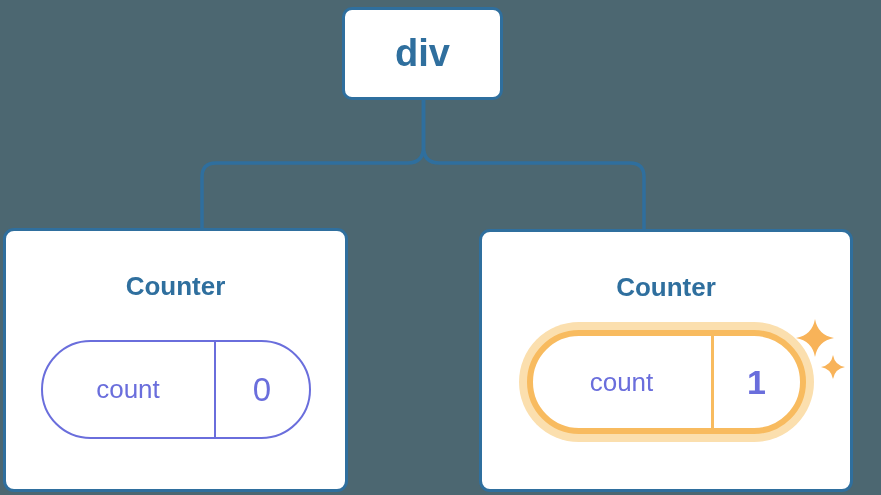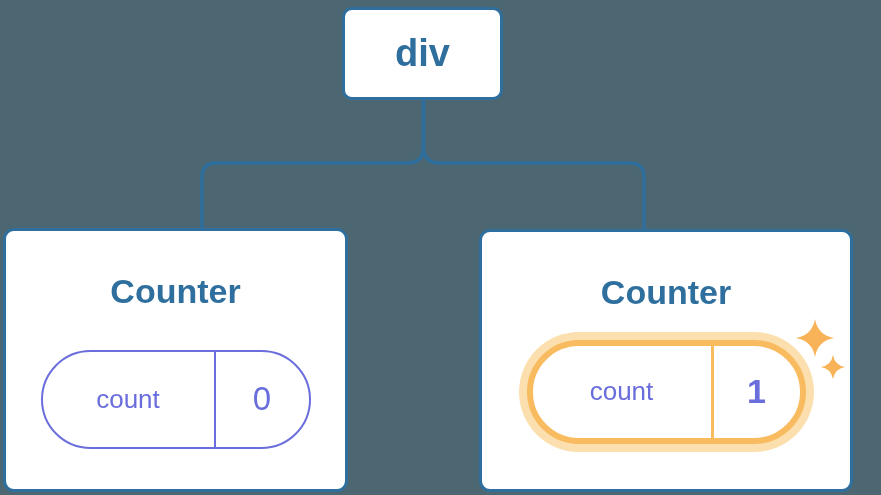--- a/index.html
+++ b/index.html
@@ -26,21 +26,21 @@
     position:absolute;
     background:#ffffff;
     border:3px solid #2F6F9E;
     border-radius:11px;
     display:flex; flex-direction:column; align-items:center;
   }
   .card-left  { left:3px;   top:228px; width:345px; height:264px; }
   .card-right { left:479px; top:229px; width:374px; height:263px; }
   .card-title {
     margin-top:40px;
-    font-size:34px; font-weight:700; line-height:1.2;
+    font-size:26px; font-weight:700; line-height:1.2;
     color:#2F6F9E;
   }
   .pill {
     display:flex; align-items:stretch;
     background:#ffffff;
   }
   .pill-default {
     margin-top:38px;
     width:270px; height:99px;
     border:2px solid #6A6EDC;

